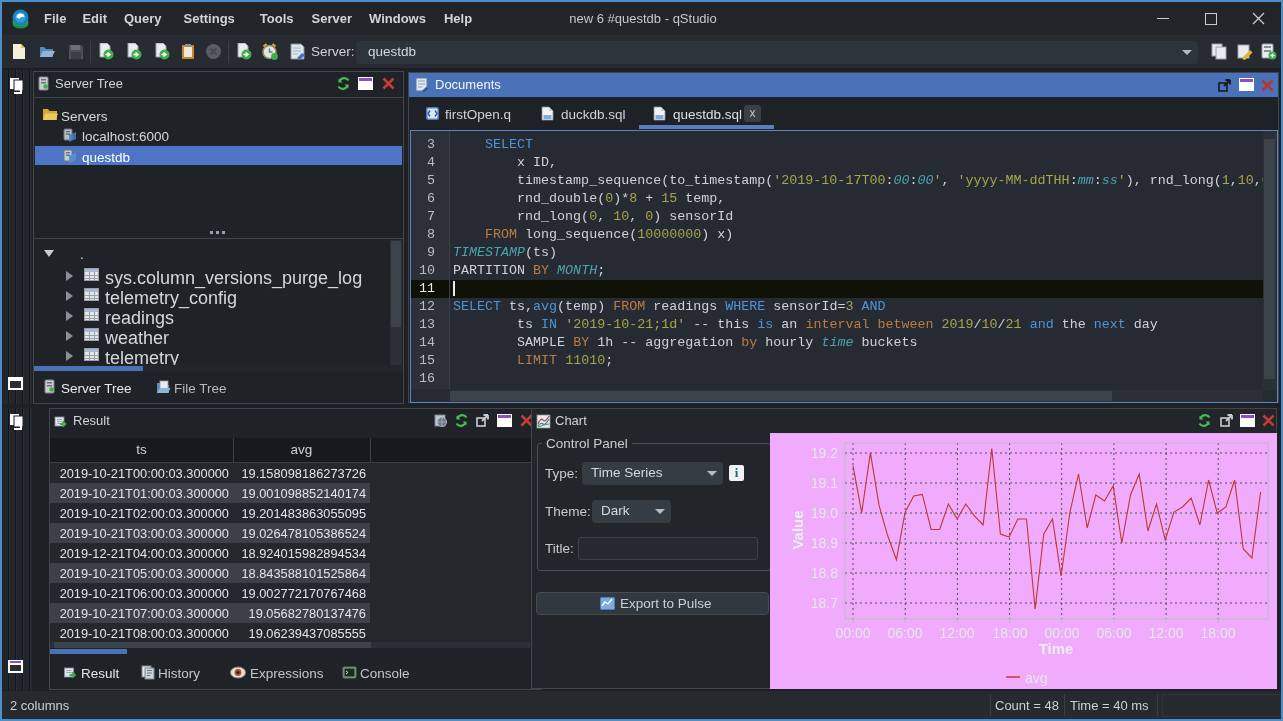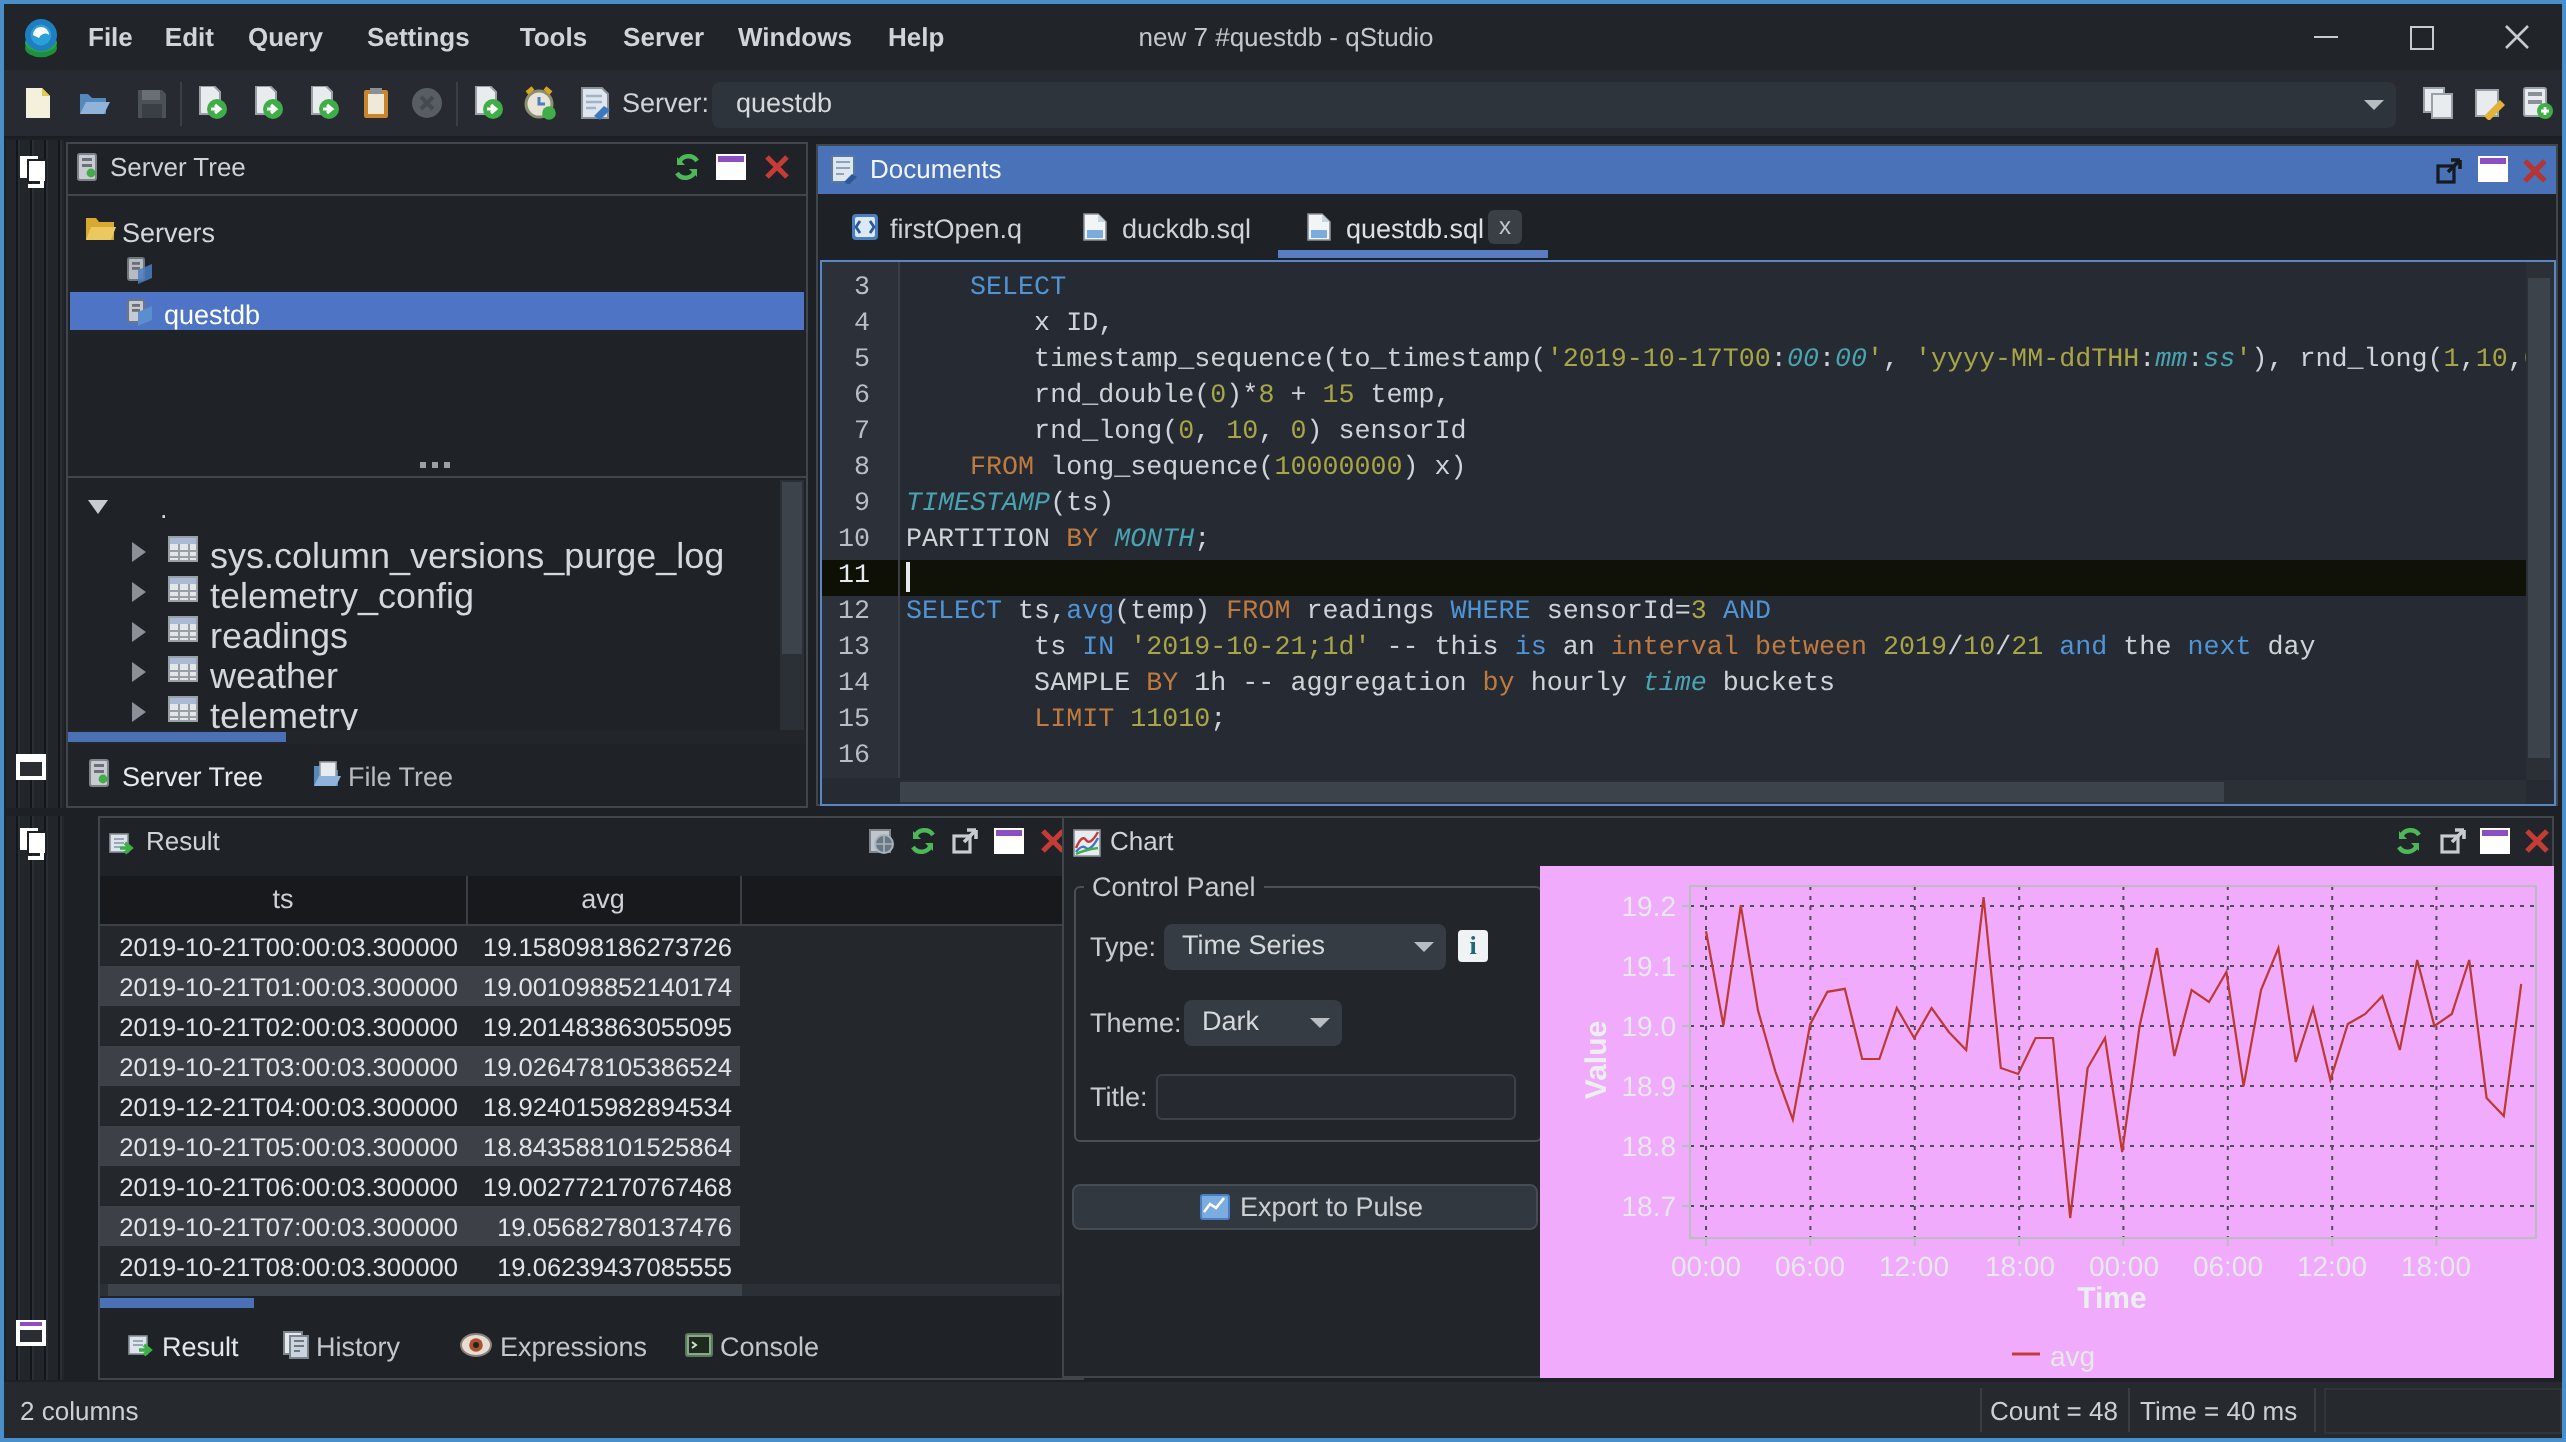--- a/index.html
+++ b/index.html
@@ -64,21 +64,21 @@
   <svg class="abs" style="left:9px;top:7px" width="19" height="20" viewBox="0 0 19 20">
     <ellipse cx="9.5" cy="15" rx="8" ry="4.6" fill="#1e8f3e"></ellipse>
     <ellipse cx="9.5" cy="12.5" rx="8" ry="4.6" fill="#25a54a"></ellipse>
     <circle cx="9.5" cy="8.5" r="8" fill="#1f7ec2"></circle>
     <circle cx="9.5" cy="8.5" r="5.2" fill="#2a9fd8"></circle>
     <path d="M5.5 8.5 a4 4 0 0 1 8 0 a3.2 3.2 0 0 0 -5 1.5 z" fill="#fff"></path>
   </svg>
   <div class="abs" style="left:34px;top:0">
     <span class="menuitem">File</span><span class="menuitem">Edit</span><span class="menuitem" style="margin-left:1px">Query</span><span class="menuitem" style="margin-left:6px">Settings</span><span class="menuitem" style="margin-left:9px">Tools</span><span class="menuitem" style="margin-left:2px">Server</span><span class="menuitem" style="margin-left:1px">Windows</span><span class="menuitem" style="margin-left:2px">Help</span>
   </div>
-  <div id="wintitle">new 7 #questdb - qStudio</div>
+  <div id="wintitle">new 6 #questdb - qStudio</div>
   <div class="abs" style="left:1155px;top:16px;width:12px;height:1px;background:#c8cbce"></div>
   <div class="abs" style="left:1203px;top:11px;width:10px;height:10px;border:1px solid #c8cbce"></div>
   <svg class="abs" style="left:1250px;top:10px" width="13" height="13" viewBox="0 0 13 13">
       <path d="M1 1 L12 12 M12 1 L1 12" stroke="#c8cbce" stroke-width="1.3"></path>
     </svg>
 </div>
 <div id="toolbar">
   <svg class="tbi" style="left:8px" viewBox="0 0 17 17">
       <path d="M3 1 h8 l4 4 v11 h-12 z" fill="#f5f0dc"></path>
       <path d="M11 1 l4 4 h-4 z" fill="#e8c84a"></path>
@@ -201,20 +201,21 @@
         <path d="M1 13 v-11 h5 l1.5 2 h7.5 v9 z" fill="#d8a930"></path>
         <path d="M1 13 l2.5 -6.5 h12.5 l-2.5 6.5 z" fill="#ecc95e"></path>
       </svg>
     <div class="trow" style="left:27px;top:11px;">Servers</div>
     <svg class="abs" style="left:29px;top:29px" width="15" height="15" viewBox="0 0 15 15">
         <rect x="1" y="2" width="8" height="11" rx="1" fill="#b7bcc2" stroke="#70767e"></rect>
         <rect x="3" y="4" width="4" height="1.4" fill="#6a7077"></rect>
         <rect x="3" y="6.5" width="4" height="1.4" fill="#6a7077"></rect>
         <path d="M6 8 l7 -3 v7 l-7 3 z" fill="#4a7ec2" opacity="0.85"></path>
       </svg>
+    <div class="trow" style="left:48px;top:31px;">localhost:6000</div>
     <div class="abs" style="left:1px;top:48px;width:367px;height:19px;background:#4e74c5;"></div>
     <svg class="abs" style="left:29px;top:50px" width="15" height="15" viewBox="0 0 15 15">
         <rect x="1" y="2" width="8" height="11" rx="1" fill="#c6cbd1" stroke="#70767e"></rect>
         <rect x="3" y="4" width="4" height="1.4" fill="#6a7077"></rect>
         <rect x="3" y="6.5" width="4" height="1.4" fill="#6a7077"></rect>
         <path d="M6 8 l7 -3 v7 l-7 3 z" fill="#5a8ecf"></path>
       </svg>
     <div class="trow" style="left:48px;top:52px;color:#fff;">questdb</div>
   </div>
 

